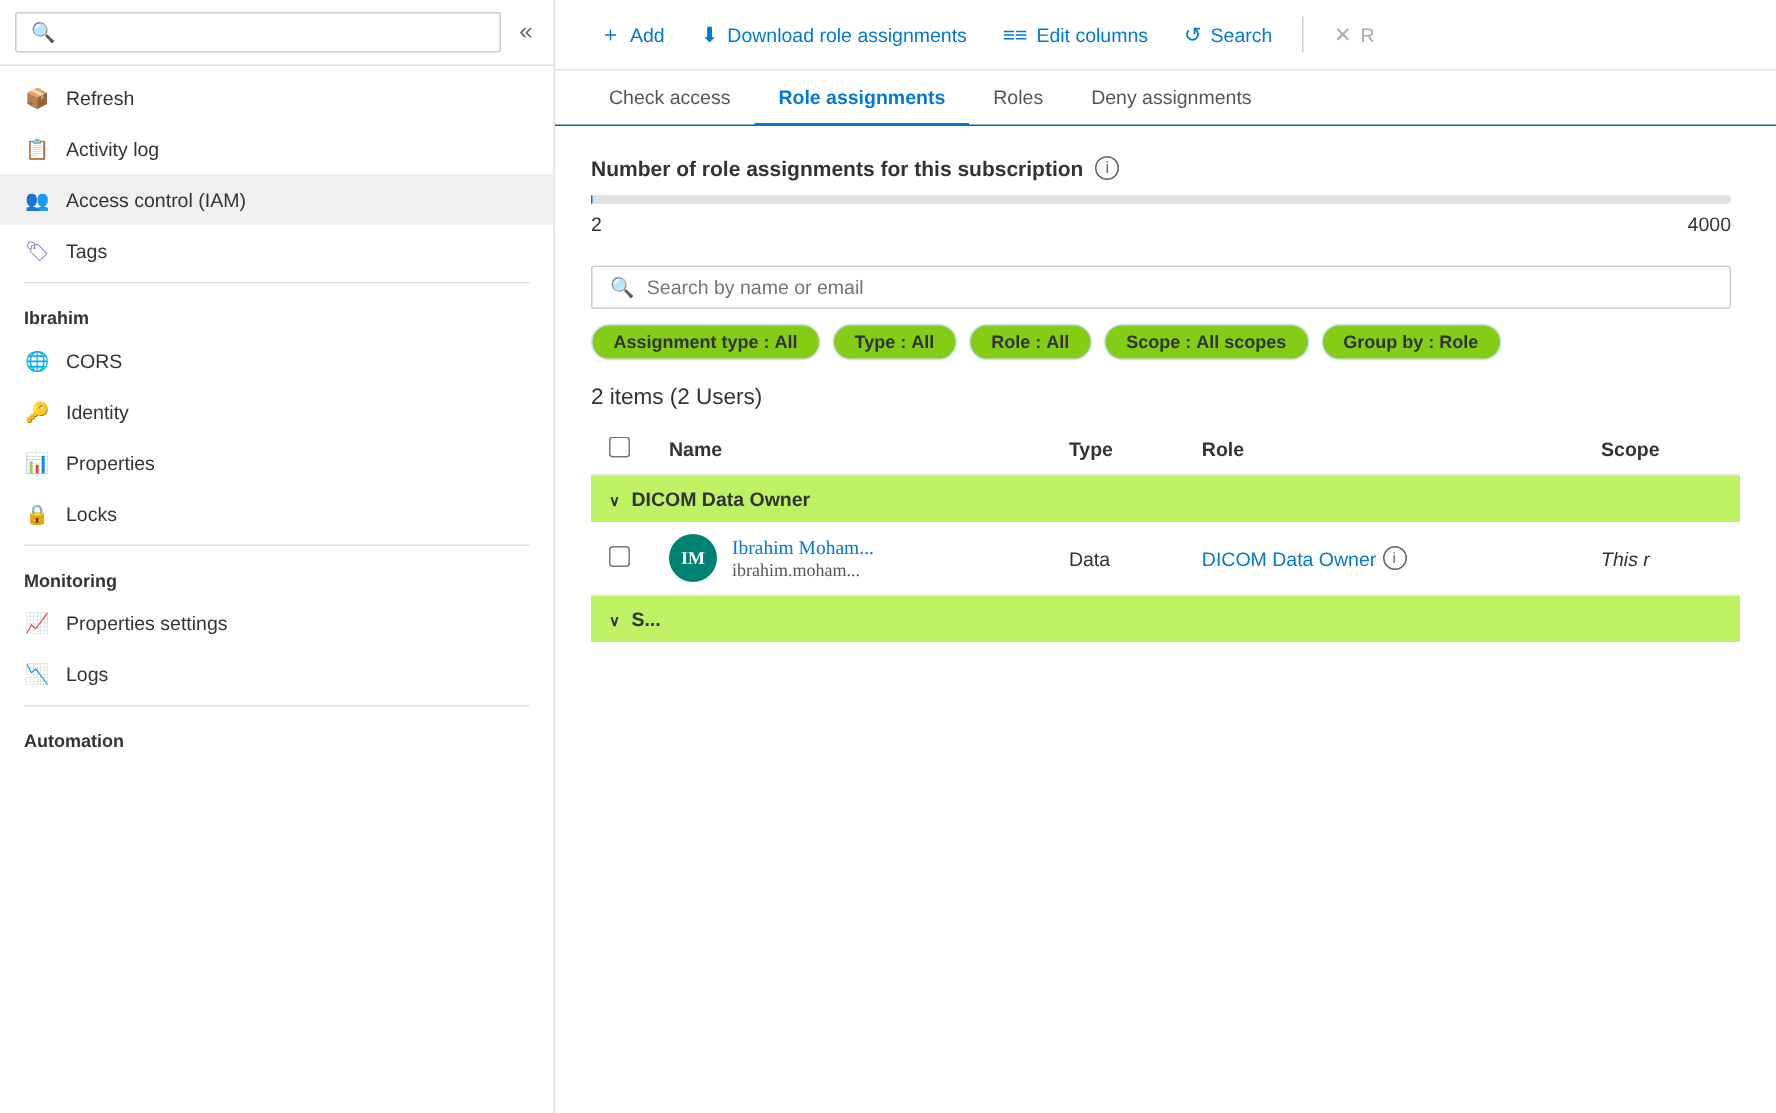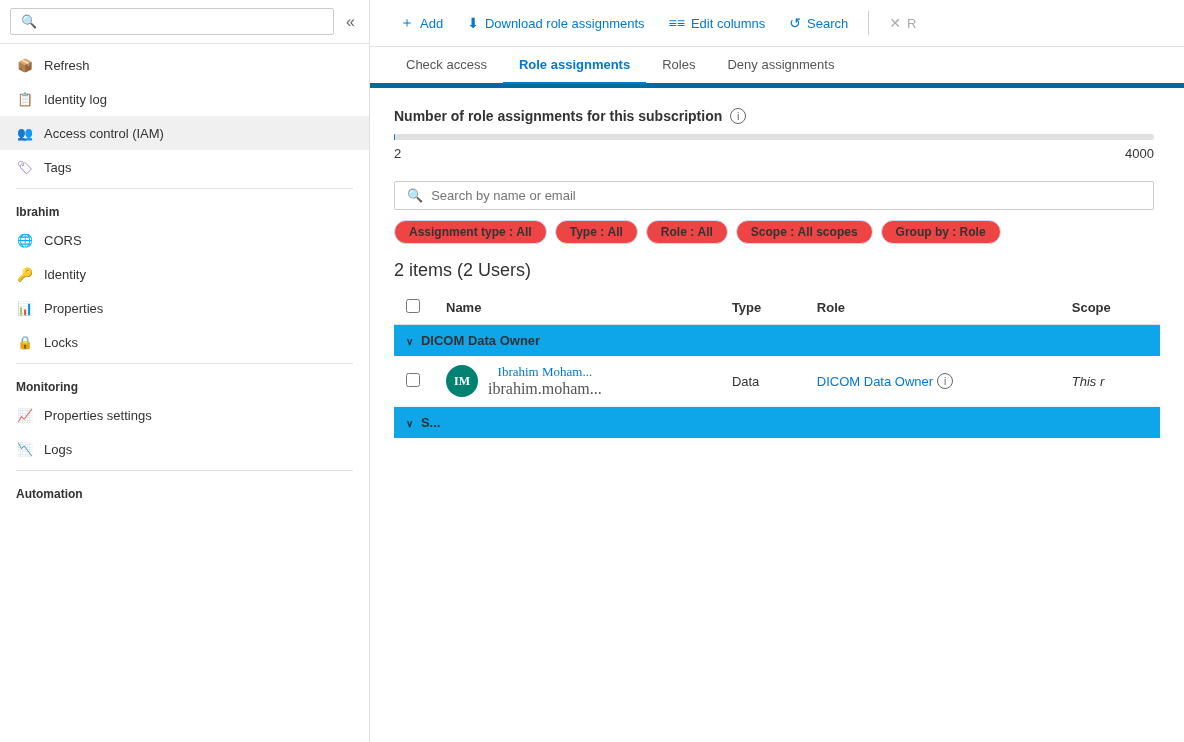--- a/index.html
+++ b/index.html
@@ -115,21 +115,21 @@
       height: 24px;
       background: #ccc;
       margin: 0 6px;
     }
     .toolbar-btn.disabled { color: #aaa; cursor: default; }
 
     
     .tabs {
       display: flex;
       padding: 0 20px;
-      border-bottom: 5px solid #0369a1;
+      border-bottom: 1px solid #0369a1;
       gap: 0;
     }
     .tab {
       padding: 10px 16px;
       cursor: pointer;
       font-size: 13px;
       color: #555;
       border-bottom: 2px solid transparent;
       margin-bottom: -1px;
     }
@@ -217,33 +217,33 @@
     }
 
     .filter-chips {
       display: flex;
       flex-wrap: wrap;
       gap: 8px;
       margin-top: 10px;
       margin-bottom: 16px;
     }
     .filter-chip {
-      background: #ef4444;
+      background: #84cc16;
       border: 1px solid #c8e0f5;
       border-radius: 14px;
       padding: 4px 14px;
       font-size: 12px;
       cursor: pointer;
       color: #333;
     }
     .filter-chip span { font-weight: 600; }
 
     
     .items-count {
-      font-size: 18px;
+      font-size: 15px;
       color: #333;
       margin-bottom: 10px;
     }
     .table-container {
       width: 100%;
       overflow-x: auto;
     }
     table {
       width: 100%;
       border-collapse: collapse;
@@ -260,21 +260,21 @@
       color: #333;
     }
     thead th:first-child {
       width: 40px;
     }
     .group-row td {
       padding: 8px 12px;
       font-size: 13px;
       font-weight: 600;
       color: #333;
-      background: #0ea5e9;
+      background: #bef264;
     }
     .data-row td {
       padding: 8px 12px;
       font-size: 13px;
       border-bottom: 1px solid #f0f0f0;
       color: #333;
     }
 
     .avatar-circle {
       width: 32px;
@@ -296,24 +296,23 @@
       font-family: Liberation Serif, serif;
     }
     .user-names {
       display: flex;
       flex-direction: column;
     }
     .user-name-link {
       color: #0078d4;
       text-decoration: none;
       font-size: 13px;
-      text-align: center;
     }
     .user-email {
-      font-size: 16px;
+      font-size: 12px;
       color: #555;
     }
     .role-link {
       color: #0078d4;
       text-decoration: none;
       display: flex;
       align-items: center;
       gap: 4px;
     }
     .scope-text {
@@ -355,21 +354,21 @@
   </div>
 
   <div class="sidebar-nav">
 
     <div class="nav-item">
       <span class="icon icon-orange">📦</span>
       <span>Refresh</span>
     </div>
     <div class="nav-item">
       <span class="icon icon-blue">📋</span>
-      <span>Identity log</span>
+      <span>Activity log</span>
     </div>
     <div class="nav-item active">
       <span class="icon icon-blue">👥</span>
       <span>Access control (IAM)</span>
     </div>
     <div class="nav-item">
       <span class="icon icon-purple">🏷</span>
       <span>Tags</span>
     </div>
 

